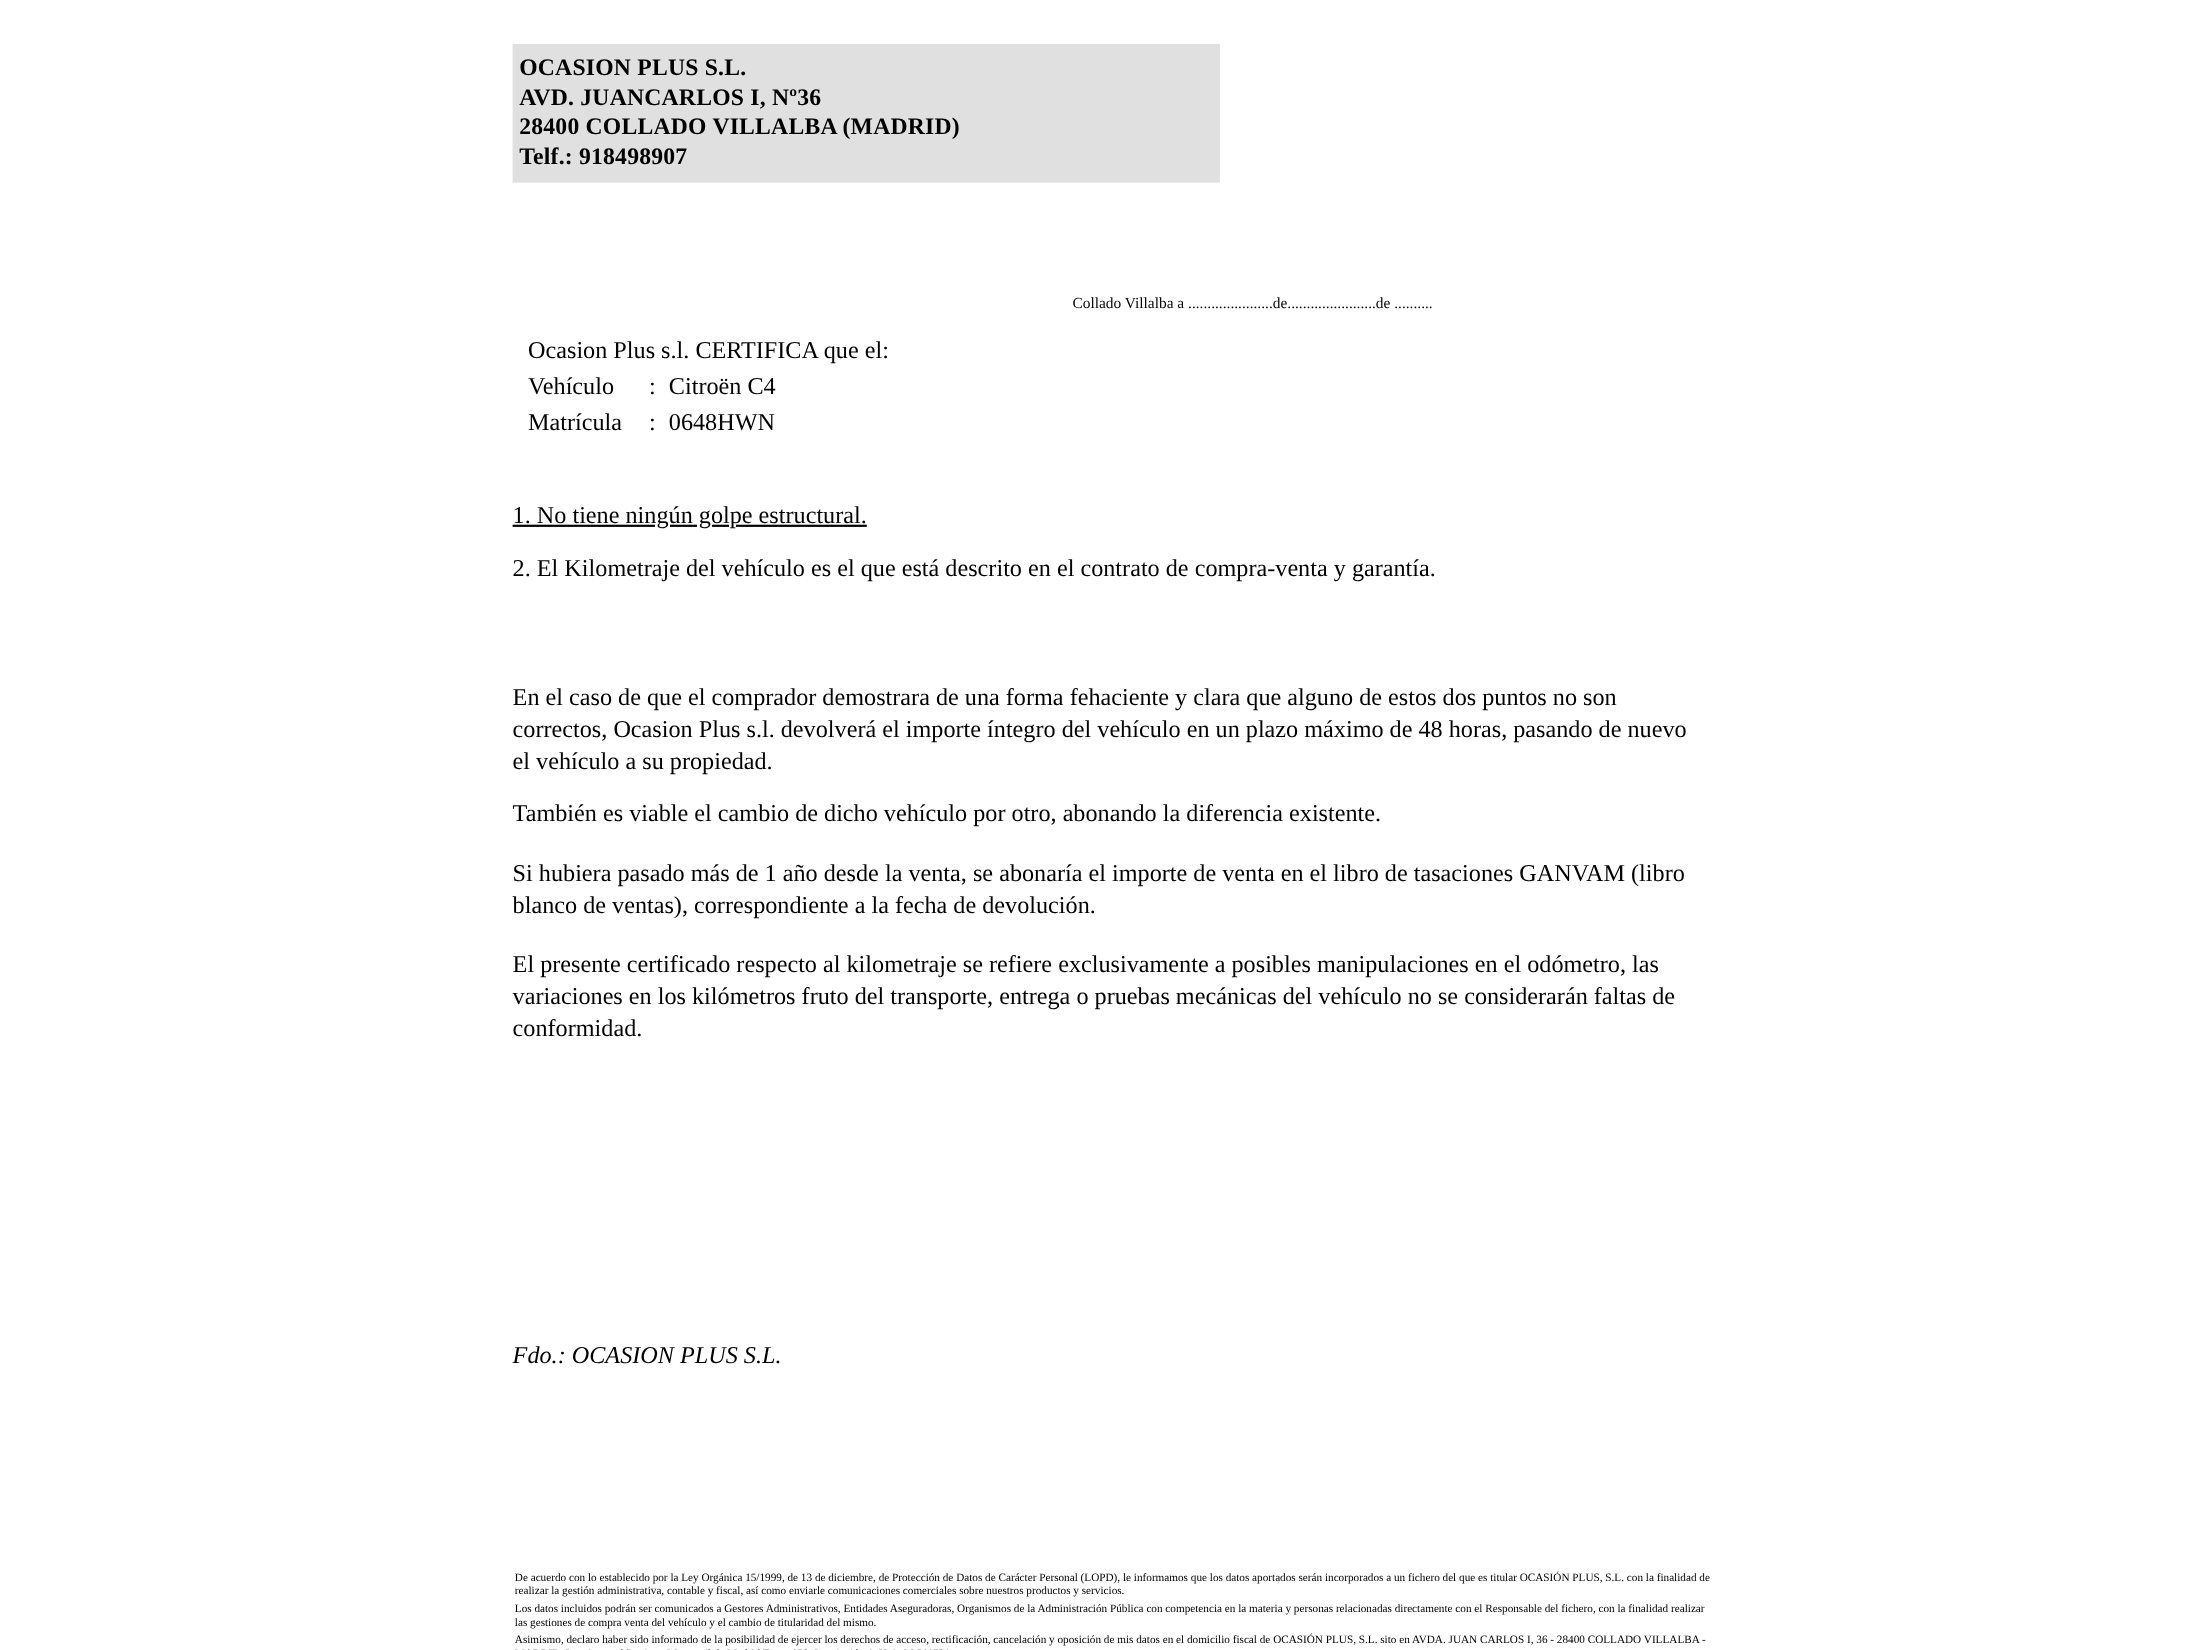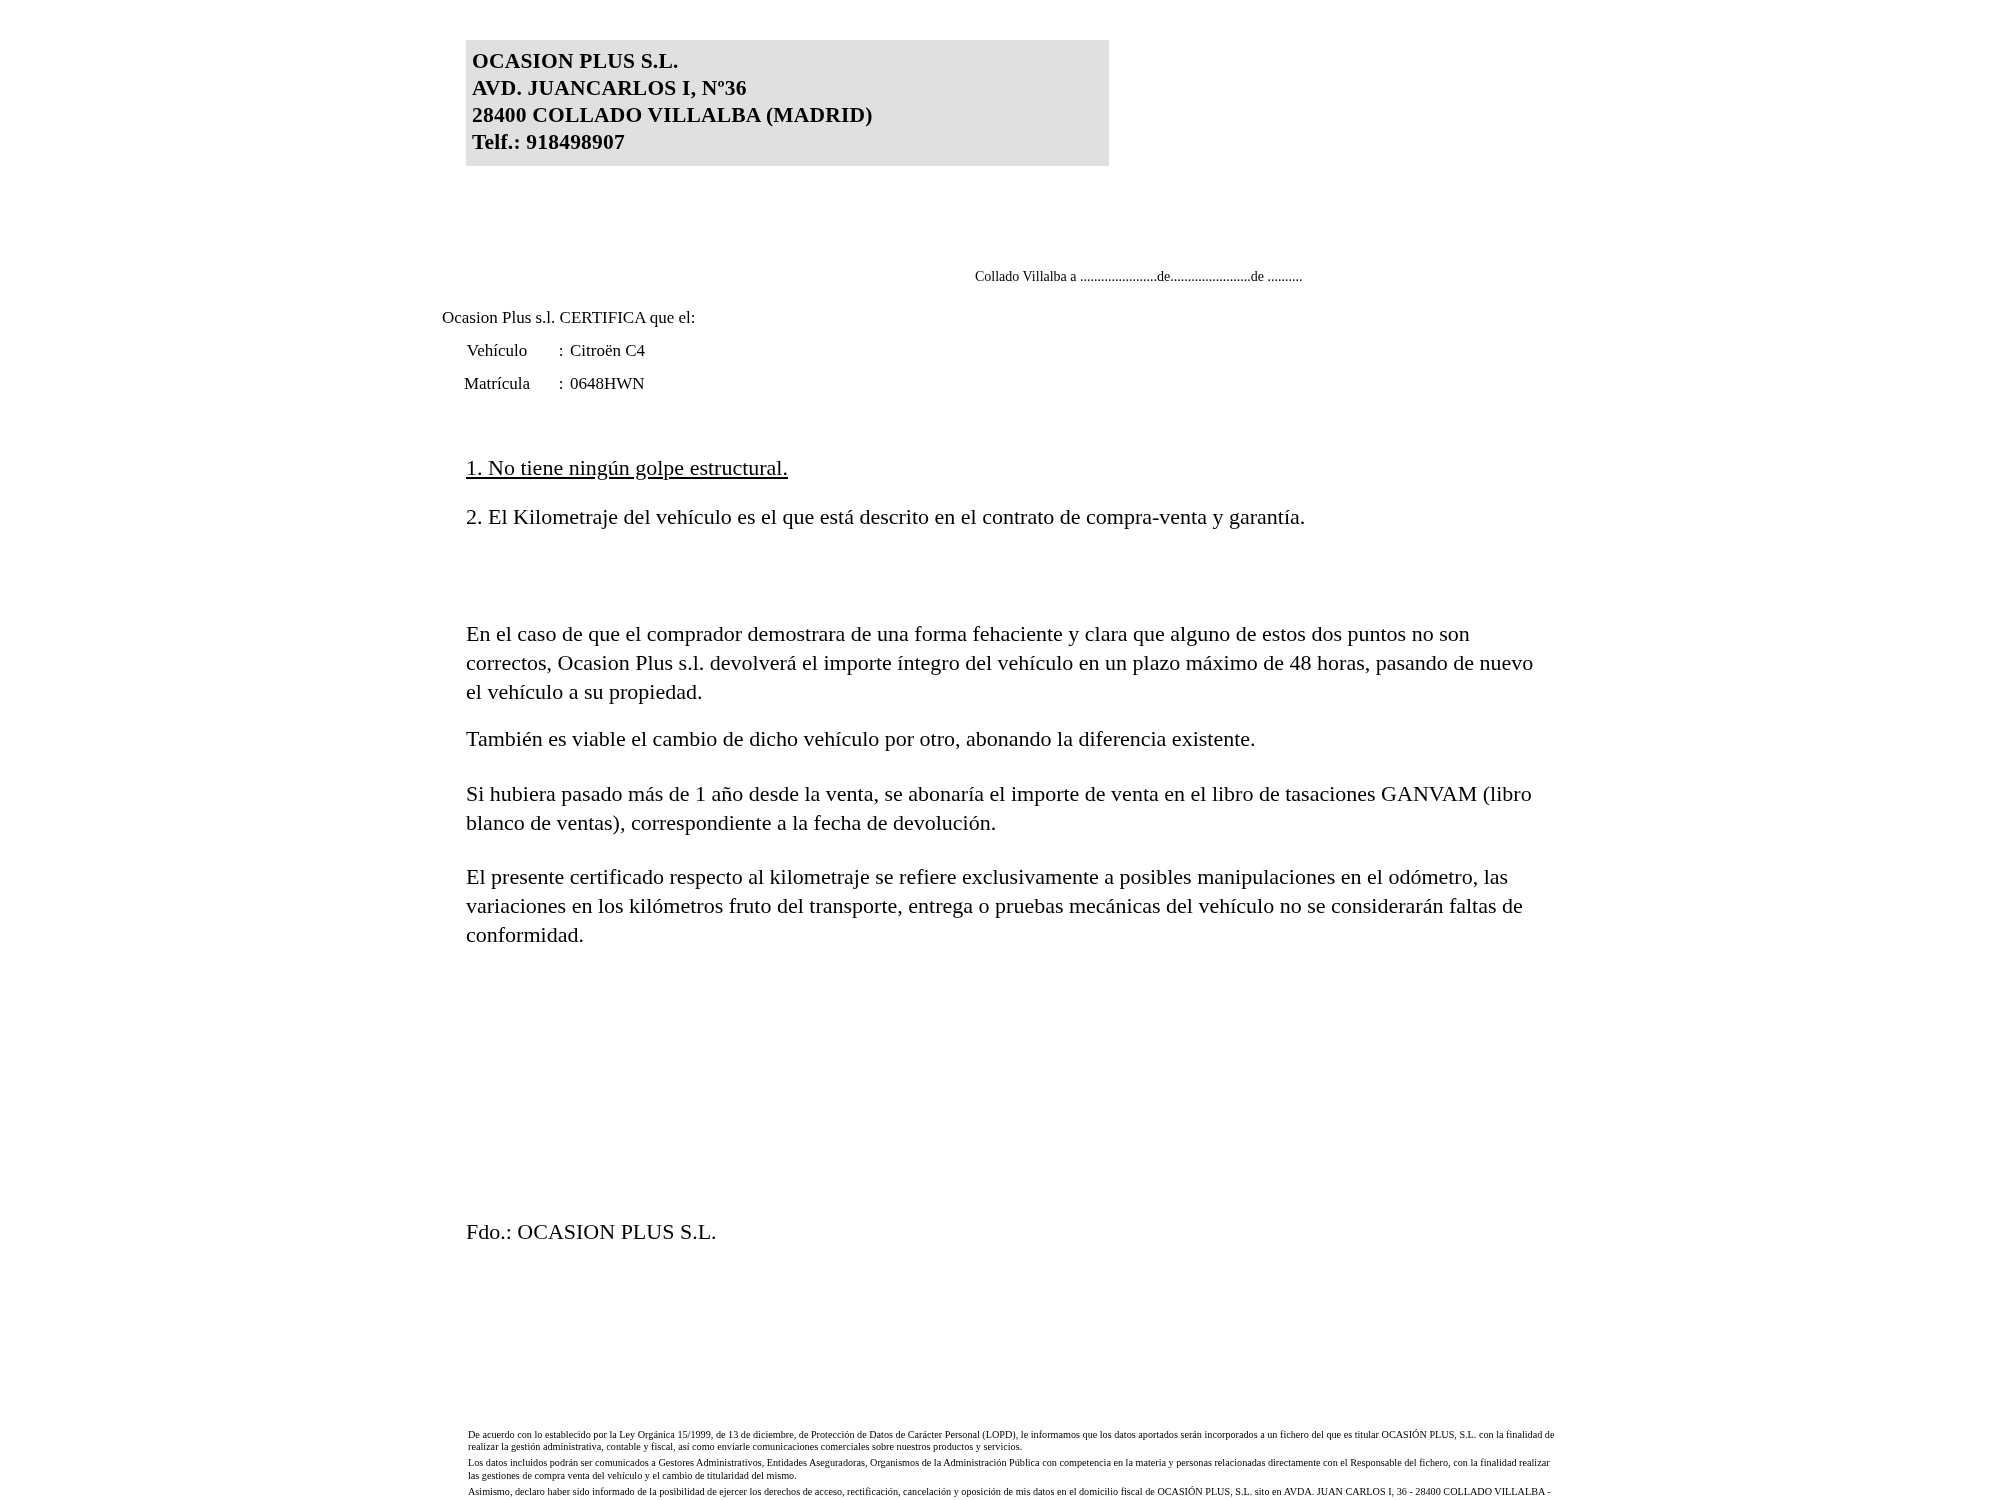--- a/index.html
+++ b/index.html
@@ -49,25 +49,24 @@
     top: 237px;
     font-size: 14px;
     line-height: 26px;
     white-space: nowrap;
     margin-top: 27px;
   }
 
   
   .certifies {
     position: absolute;
-    left: 442px;
+    left: 480px;
     top: 301px;
-    font-size: 17px;
+    font-size: 22px;
     line-height: 33px;
-    text-align: center;
   }
   .kv {
     display: flex;
     align-items: baseline;
   }
   .kv .k {
     width: 110px;
     display: inline-block;
   }
   .kv .sep {
@@ -108,20 +107,21 @@
   .p-cert   { top: 862px; }
 
   
   .signature {
     position: absolute;
     left: 466px;
     top: 1218px;
     font-size: 22px;
     line-height: 28px;
     white-space: nowrap;
+    font-style: italic;
   }
 
   
   .footer {
     position: absolute;
     left: 464px;
     top: 1425px;
     width: 1100px;
     font-size: 10.2px;
     line-height: 12.2px;

